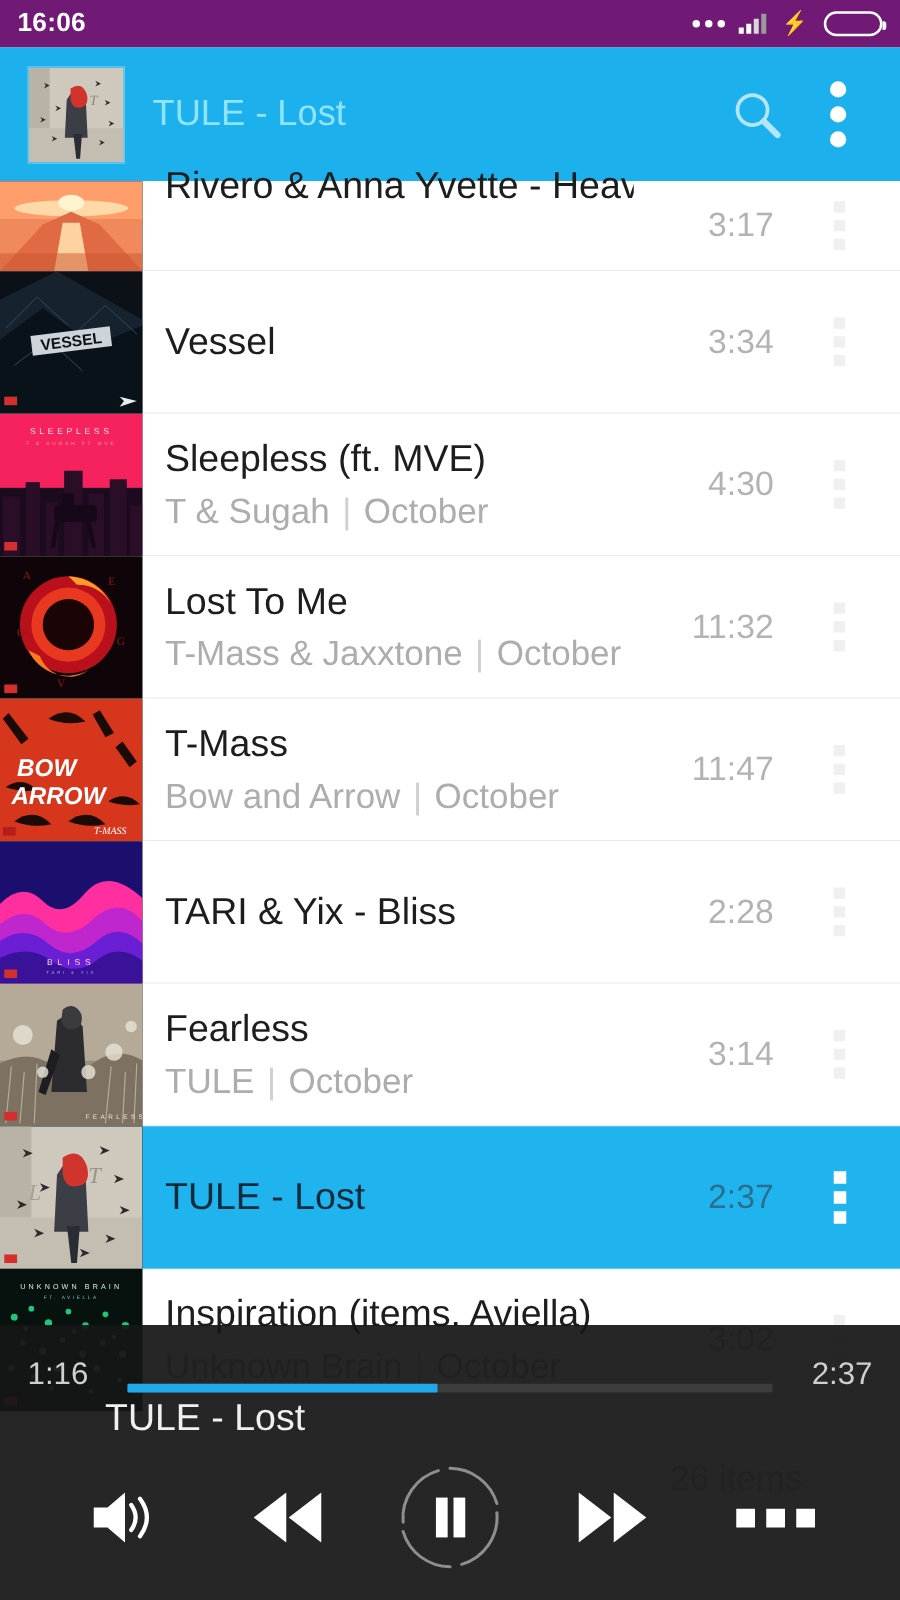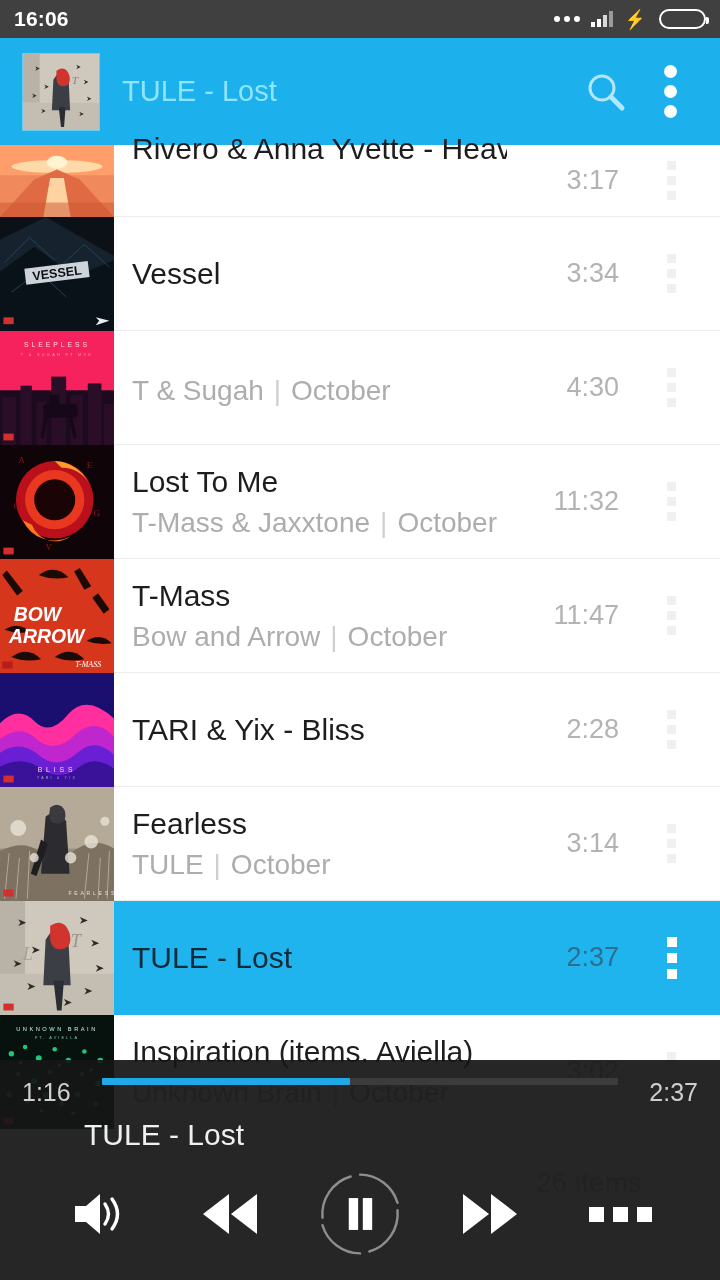--- a/index.html
+++ b/index.html
@@ -7,21 +7,21 @@
     width:720px; height:1280px; overflow:hidden;
     background:#000;
     font-family:"Liberation Sans", sans-serif;
     -webkit-font-smoothing:antialiased;
   }
   #screen { position:relative; width:720px; height:1280px; overflow:hidden; background:#fff; }
 
   
   .statusbar {
     position:absolute; top:0; left:0; width:720px; height:38px;
-    background:#404040; color:#fff;
+    background:#701a75; color:#fff;
     display:flex; align-items:center; justify-content:space-between;
     padding:0 14px;
   }
   .clock { font-size:21px; font-weight:bold; letter-spacing:.2px; }
   .sb-right { display:flex; align-items:center; gap:11px; }
   .sb-dots { display:flex; gap:4px; align-items:center; }
   .sb-dots i { width:6px; height:6px; background:#fff; border-radius:50%; display:block; }
   .signal { display:flex; align-items:flex-end; gap:2px; height:16px; }
   .signal i { width:4px; background:#fff; display:block; }
   .signal i:nth-child(1){height:5px;background:#fff;}
@@ -102,21 +102,21 @@
     font-size:28px; color:#bdbdbd;
   }
 
   
   .player {
     position:absolute; left:0; bottom:0; width:720px; height:220px;
     background:rgba(22,22,22,.93);
   }
   .seekrow {
     position:absolute; top:18px; left:0; width:720px; height:36px;
-    display:flex; align-items:flex-start; padding:0 22px;
+    display:flex; align-items:flex-end; padding:0 22px;
   }
   .seek-time { font-size:25px; color:#cfcfcf; width:62px; flex:none; }
   .seek-time.right { text-align:right; }
   .seek-track {
     flex:1; height:7px; background:#3c3c3c; margin:0 18px; position:relative; border-radius:1px;
   }
   .seek-fill { position:absolute; left:0; top:0; height:7px; background:#1fa9e8; border-radius:1px; }
   .now-title {
     position:absolute; top:58px; left:84px; font-size:30px; color:#f0f0f0;
     white-space:nowrap; overflow:hidden; max-width:560px;
@@ -253,20 +253,21 @@
                 <rect x="91" y="64" width="9" height="36"></rect>
               </g>
               <rect x="38" y="64" width="30" height="12" rx="3" fill="#160818"></rect>
               <rect x="44" y="56" width="8" height="12" fill="#160818"></rect>
               <path d="M40 76 l-3 18 M62 76 l4 18" stroke="#160818" stroke-width="3"></path>
               <text x="50" y="14" font-size="6" text-anchor="middle" fill="#ffd9e4" letter-spacing="2.6" font-family="sans-serif">SLEEPLESS</text>
               <text x="50" y="22" font-size="3.4" text-anchor="middle" fill="#ff9bb8" letter-spacing="2" font-family="sans-serif">T &amp; SUGAH FT MVE</text>
               <rect x="3" y="90" width="9" height="6" fill="#d32f2f"></rect>
             </svg></div>
           <div class="row-body">
+            <div class="row-title">Sleepless (ft. MVE)</div>
             <div class="row-sub"><span>T &amp; Sugah</span><span class="sep">|</span><span>October</span></div>
           </div>
           <div class="row-dur">4:30</div>
           <div class="row-ovf">
             <i></i>
             <i></i>
             <i></i>
           </div>
         </div>
         <div class="row">

